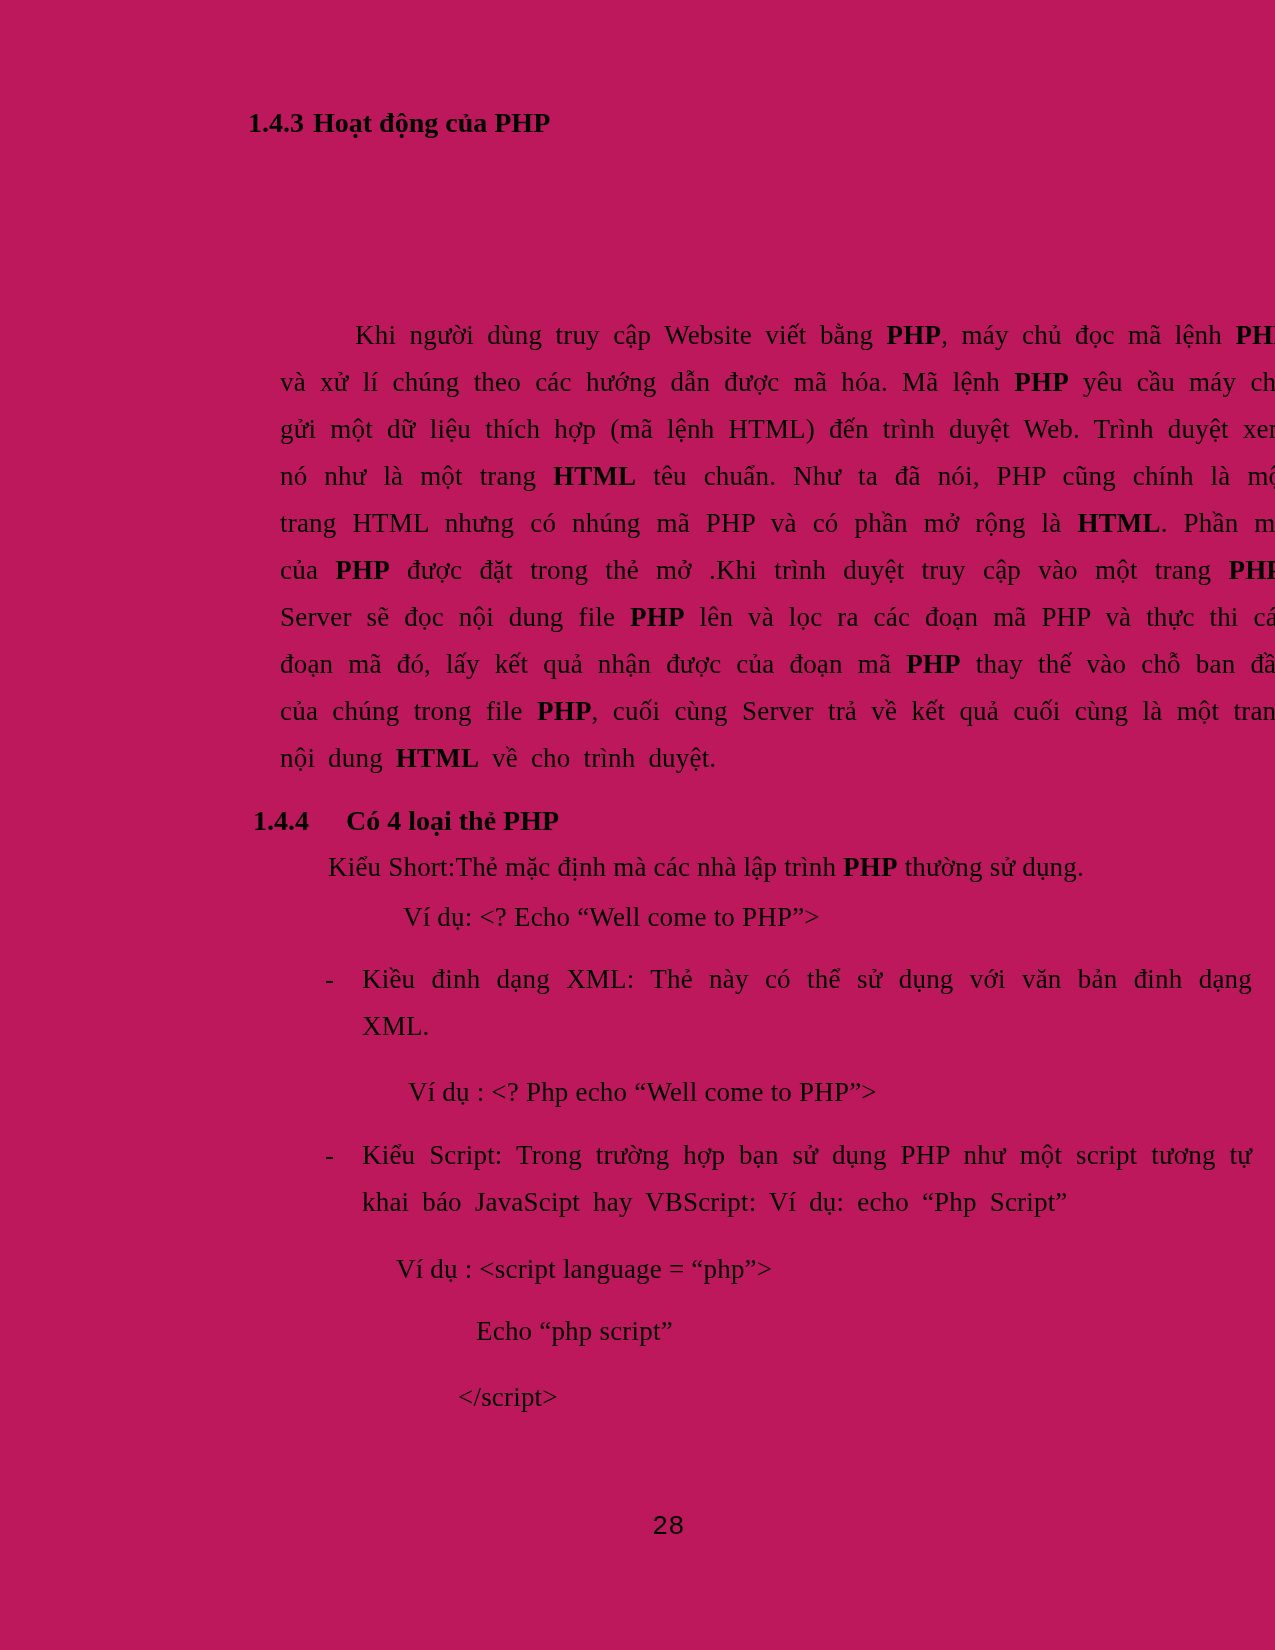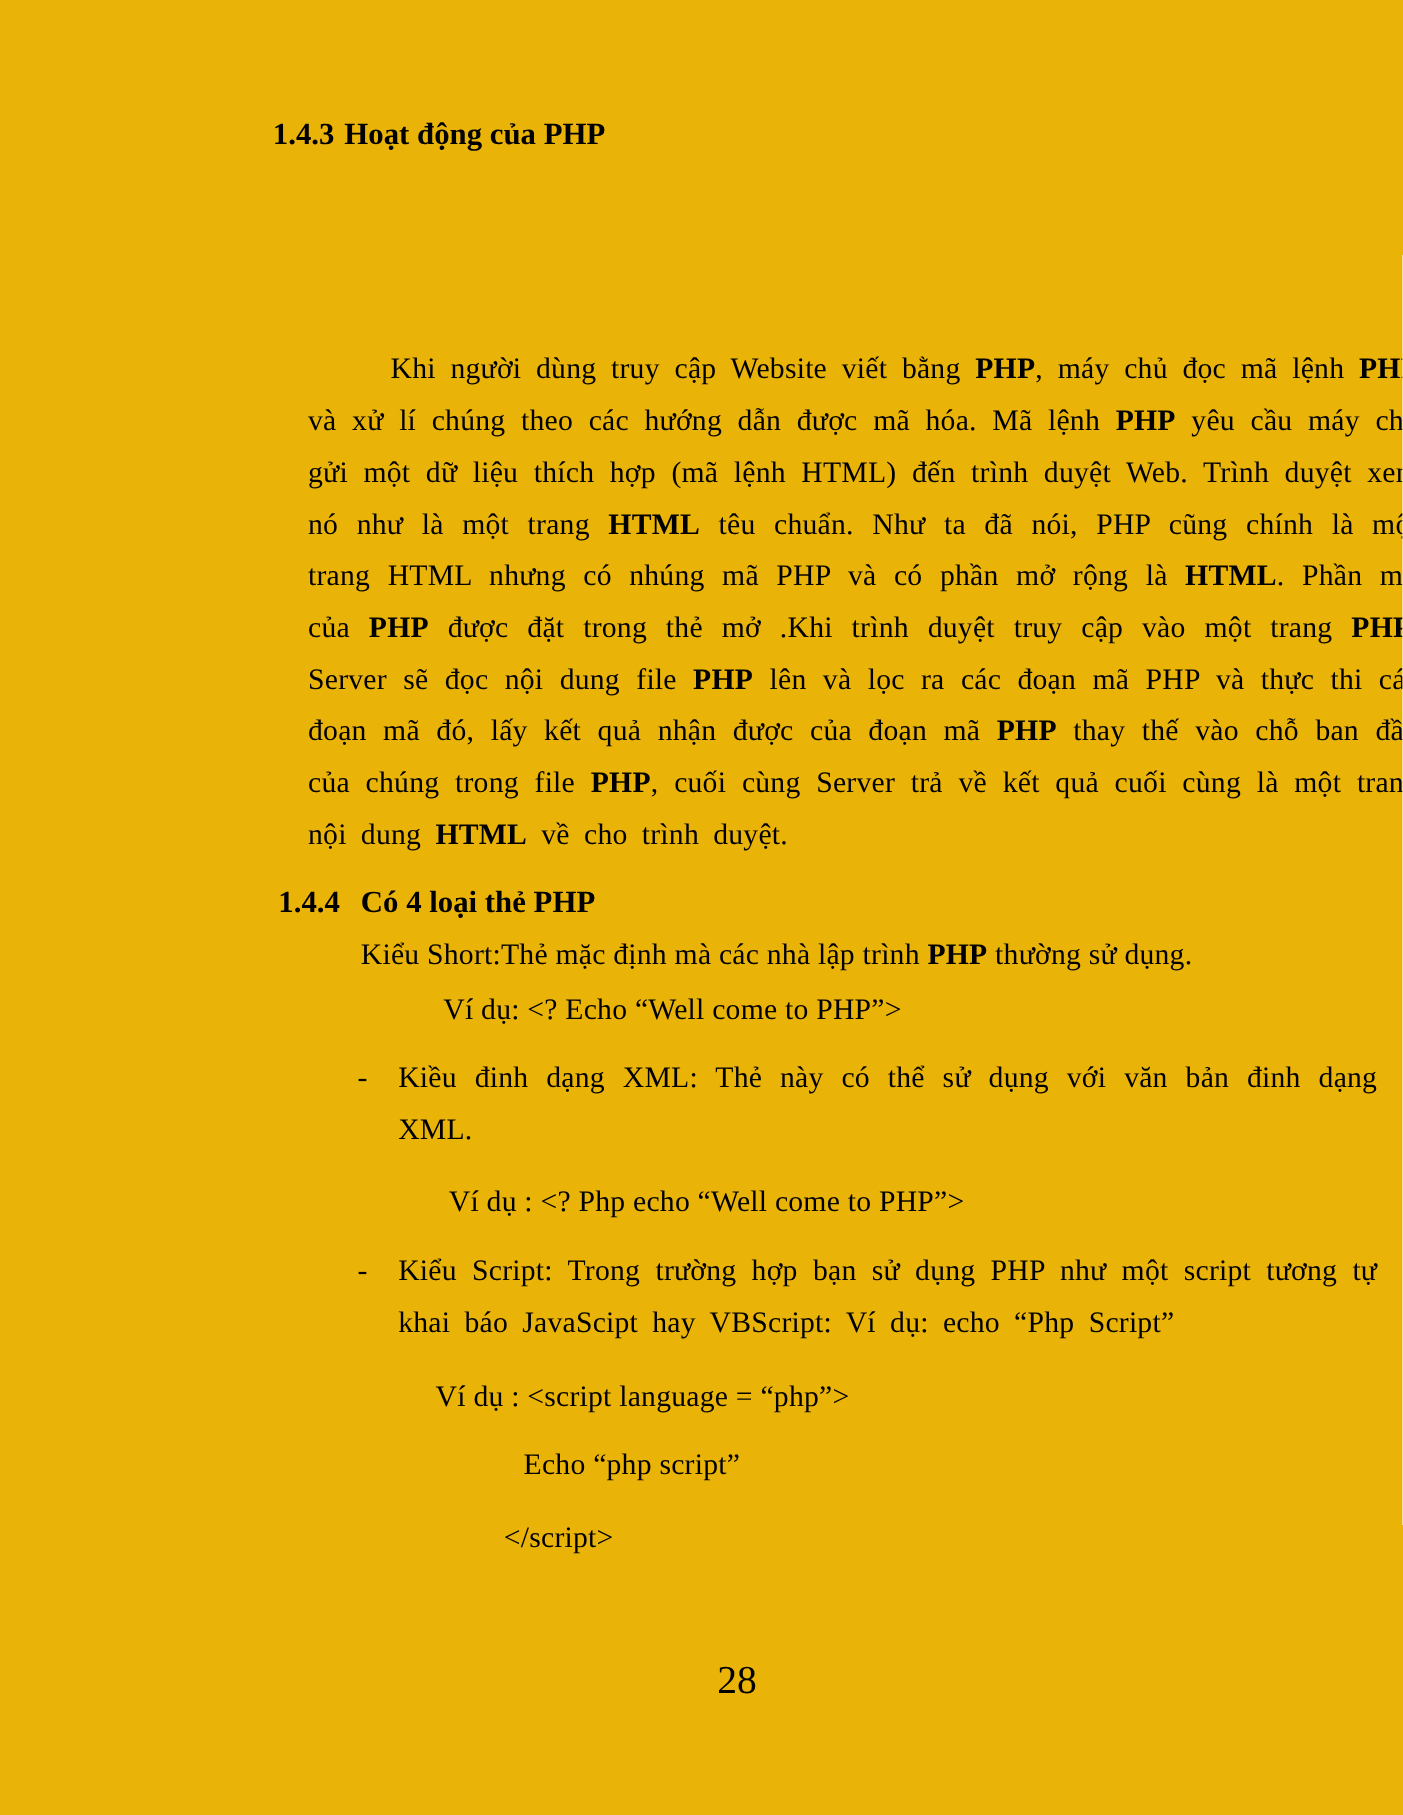--- a/index.html
+++ b/index.html
@@ -1,34 +1,34 @@
 <!DOCTYPE html>
 <html><head>
 <meta charset="utf-8">
 <style>
   html, body { margin: 0; padding: 0; background: #ffffff; }
   .page {
     position: relative;
     width: 1275px;
     height: 1650px;
-    background: #eab308;
+    background: #be185d;
     color: #000000;
     font-family: "Liberation Serif", "DejaVu Serif", serif;
     overflow: hidden;
   }
   .heading {
     position: absolute;
     display: flex;
     font-size: 28px;
     font-weight: bold;
     line-height: 34px;
     white-space: pre;
   }
   .heading-143 { left: 248px; top: 106px; column-gap: 9px; }
-  .heading-144 { left: 253px; top: 804px; column-gap: 19px; }
+  .heading-144 { left: 253px; top: 804px; column-gap: 37px; }
   .para {
     position: absolute;
     left: 240px;
     width: 1010px;
     font-size: 27px;
     line-height: 47px;
     text-align: justify;
     word-spacing: 6px;
     letter-spacing: 0.2px;
     text-indent: 75px;
@@ -61,22 +61,23 @@
   .bullet .marker { position: absolute; left: 0; top: 0; }
   .bullet .btext {
     margin-left: 37px;
     text-align: justify;
     word-spacing: 6px;
   }
   .page-number {
     position: absolute;
     left: 652px;
     top: 1504px;
-    font-size: 36px;
+    font-size: 27px;
     line-height: 47px;
+    font-family: Liberation Mono, monospace;
   }
   b { font-weight: bold; }
 </style>
 </head>
 <body>
 
 <div class="page">
 
   <div class="heading heading-143">
     <span>1.4.3</span>

